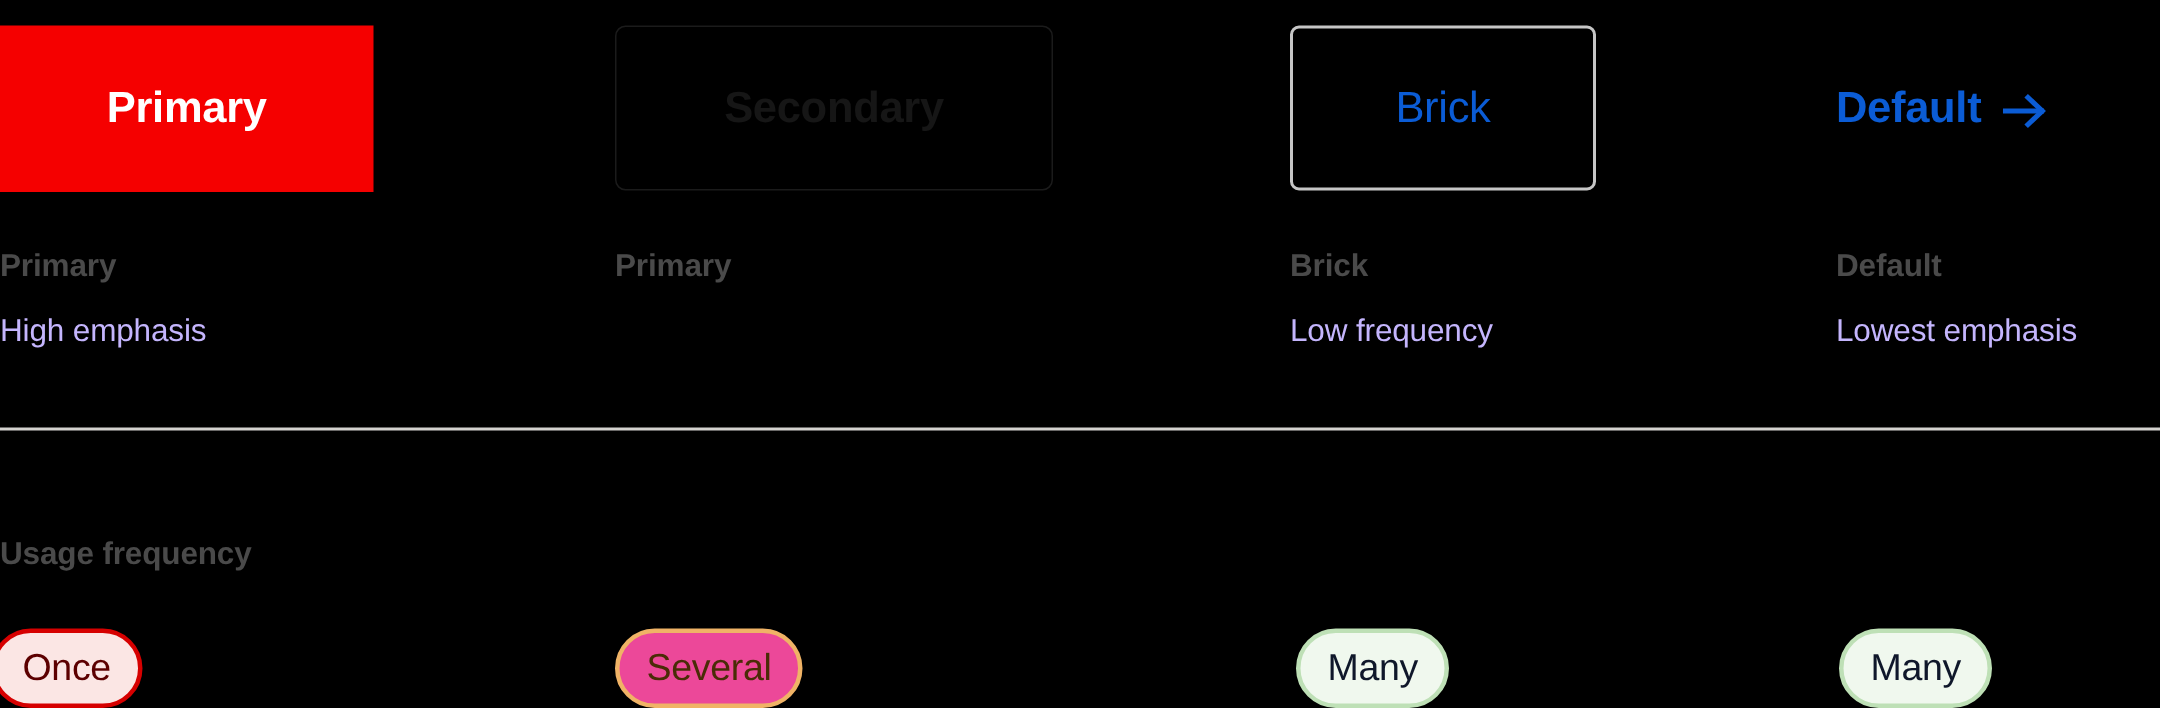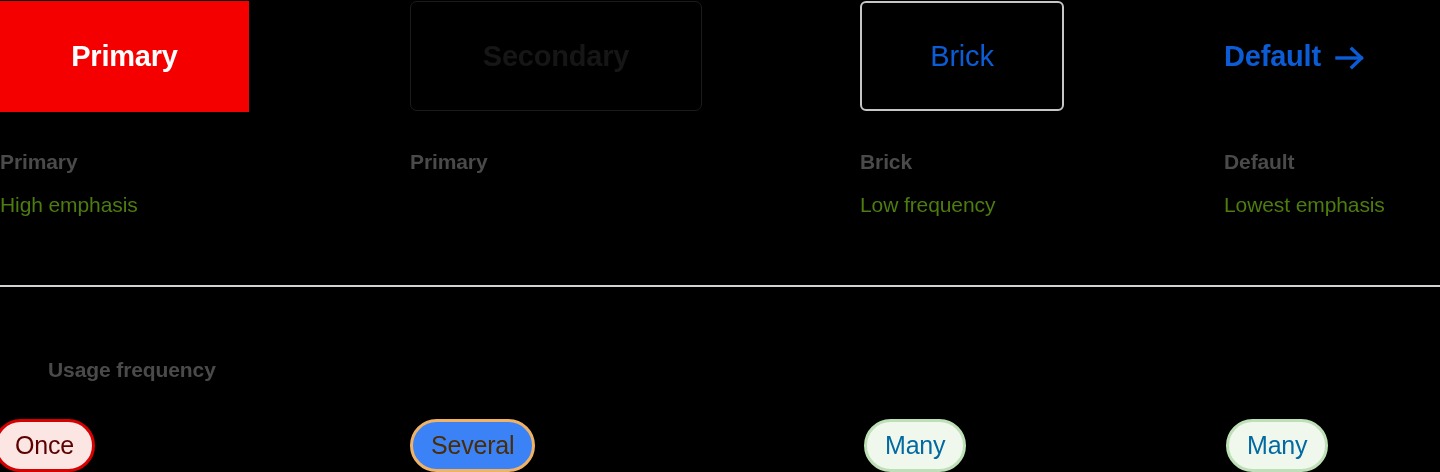--- a/index.html
+++ b/index.html
@@ -12,21 +12,21 @@
   }
 
   body {
     font-family: "Liberation Sans", sans-serif;
     position: relative;
   }
 
   
   .variant-row {
     position: absolute;
-    top: 0;
+    top: 16px;
     left: 0;
     width: 1440px;
     height: 277px;
     padding-left: 28px;
   }
 
   .variant-col {
     position: absolute;
     top: 0;
     width: 360px;
@@ -129,21 +129,21 @@
     font-weight: 700;
     color: #4a4a4a;
     line-height: 27px;
     letter-spacing: -0.1px;
     white-space: nowrap;
   }
 
   .desc-sub {
     font-size: 21px;
     font-weight: 400;
-    color: #4d7c0f;
+    color: #c4b5fd;
     line-height: 27px;
     margin-top: 16px;
     letter-spacing: -0.1px;
     white-space: nowrap;
   }
 
   
   .divider {
     position: absolute;
     left: 0;
@@ -164,21 +164,20 @@
 
   .usage-heading {
     position: absolute;
     left: 0px;
     top: 71px;
     font-size: 21px;
     font-weight: 700;
     color: #4a4a4a;
     letter-spacing: -0.1px;
     white-space: nowrap;
-    padding-left: 48px;
   }
 
   .pill-row {
     position: absolute;
     left: 0;
     top: 132px;
     width: 1160px;
     height: 53px;
   }
 
@@ -203,29 +202,29 @@
   .pill-2 { left: 864px; }
   .pill-3 { left: 1226px; }
 
   .pill-once {
     background: #FBE6E4;
     border: 3px solid #D60000;
     color: #5C0000;
   }
 
   .pill-several {
-    background: #3b82f6;
+    background: #ec4899;
     border: 3px solid #F0B366;
     color: #4A2C06;
   }
 
   .pill-many {
     background: #F0F8EE;
     border: 3px solid #BEE0B6;
-    color: #0369a1;
+    color: #0f172a;
   }
 </style>
 </head>
 <body>
 
 <div class="variant-row">
 
   <div class="variant-col col-0">
     <div class="btn-slot">
       <button class="btn btn-primary">Primary</button>

